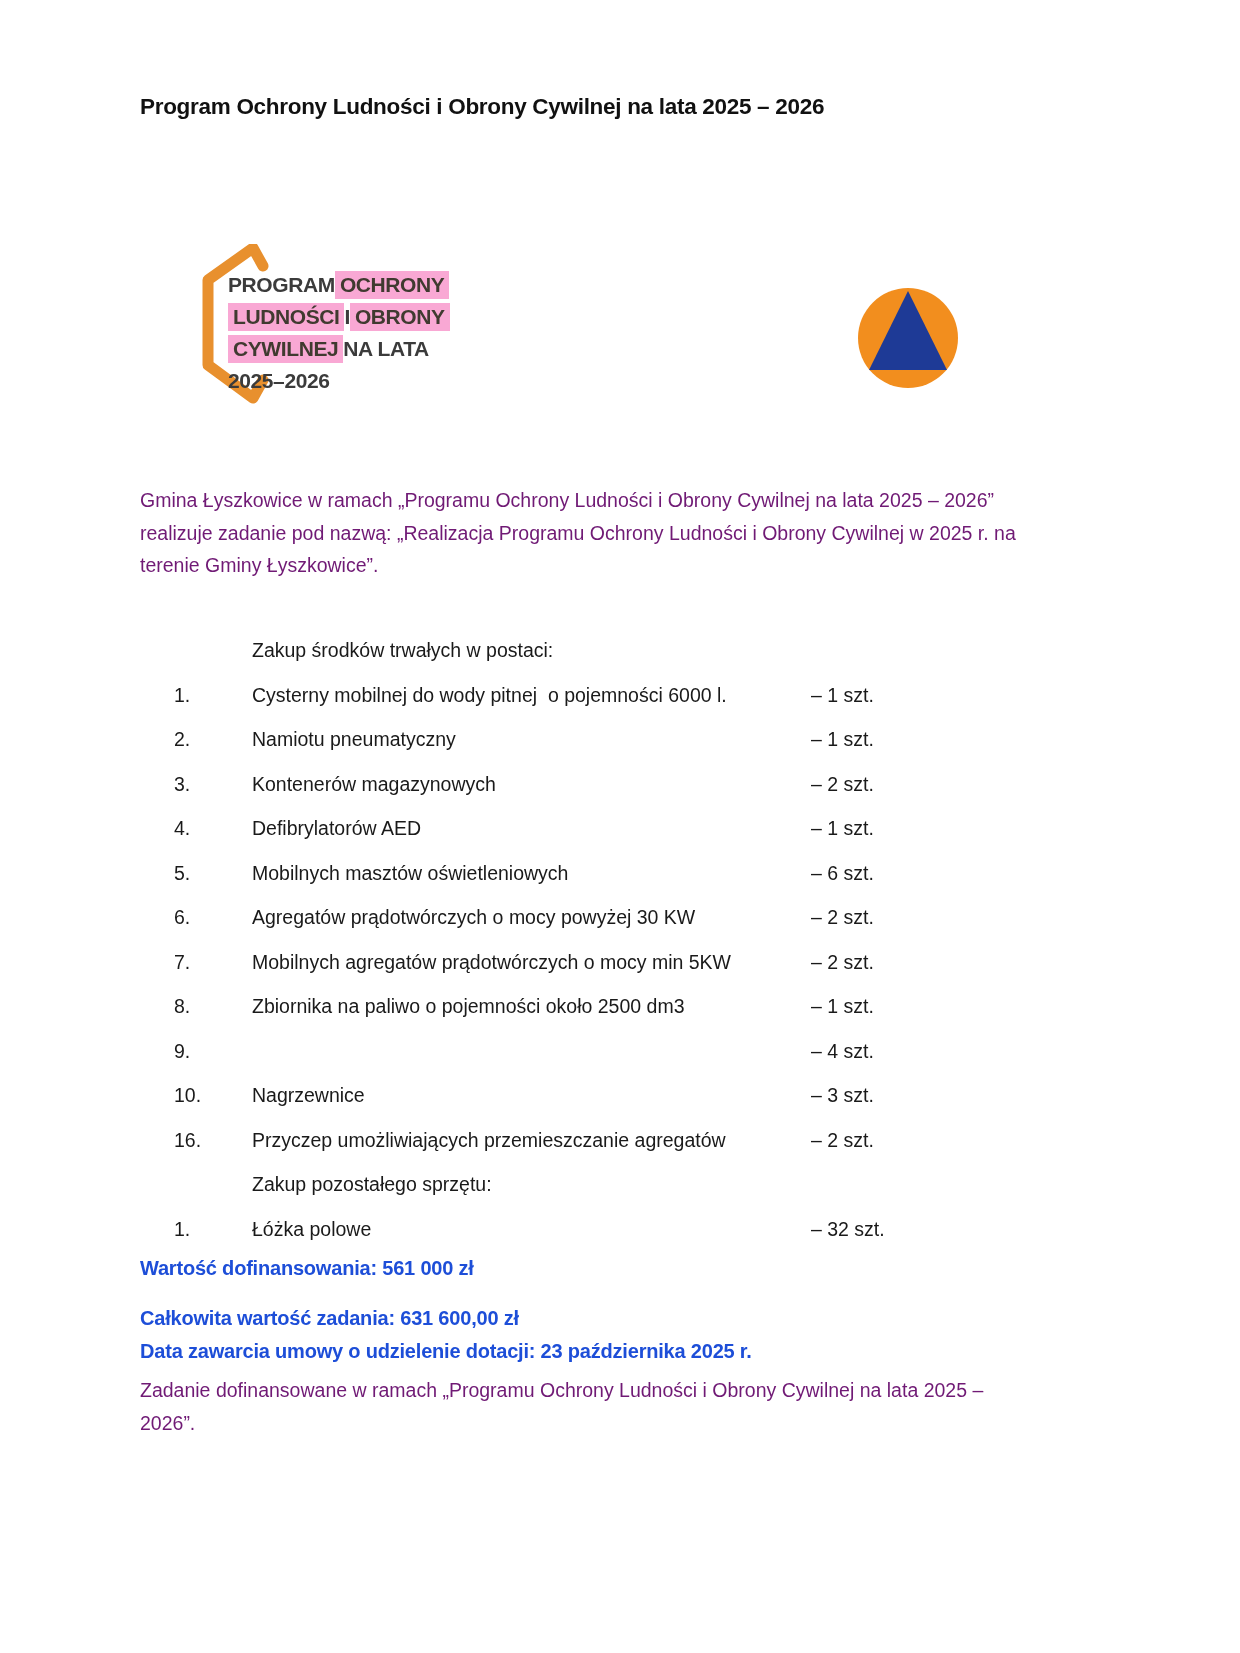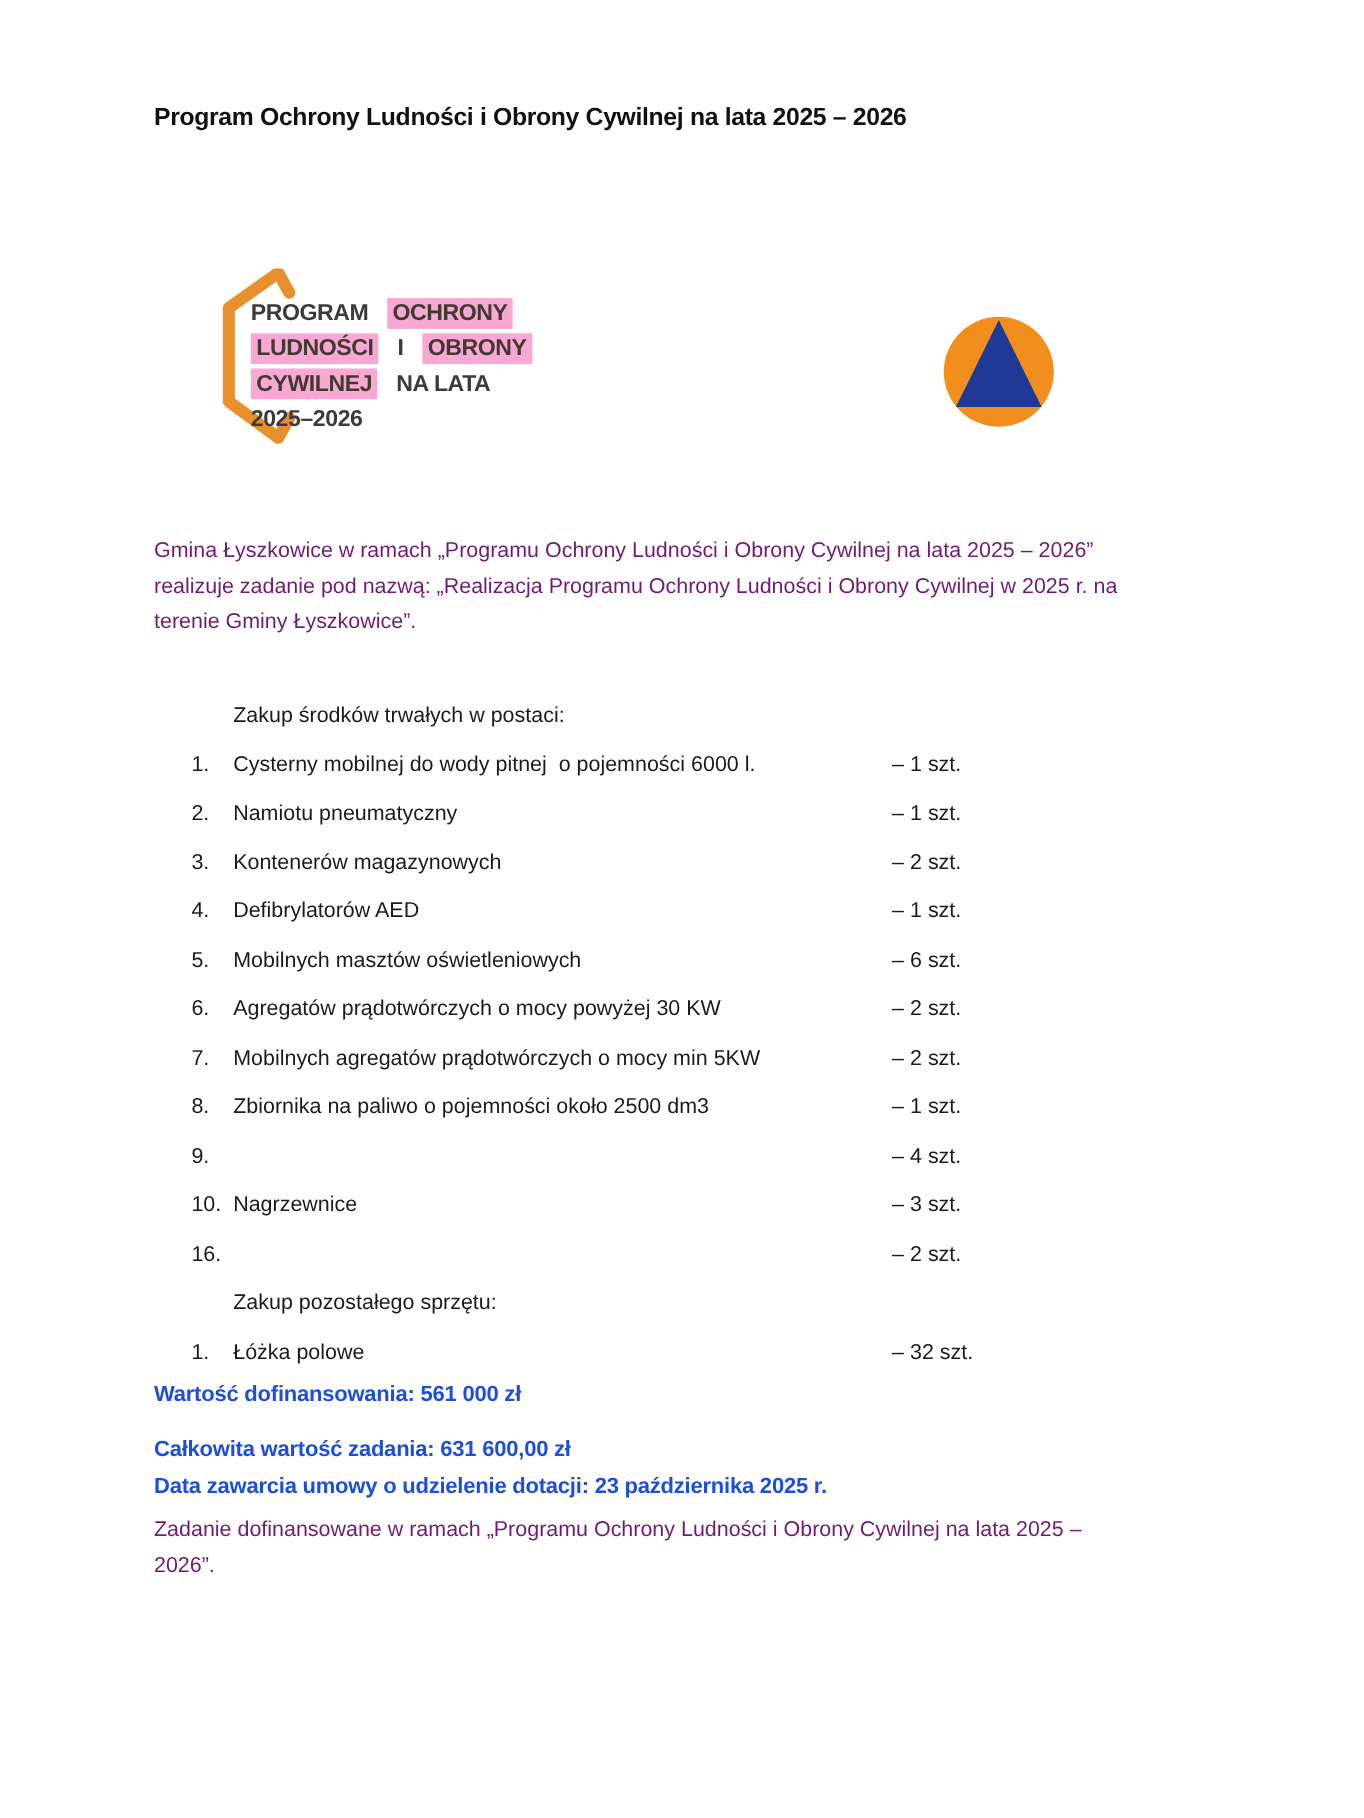--- a/index.html
+++ b/index.html
@@ -22,21 +22,21 @@
     letter-spacing:-0.3px;
     color:#111111;
     white-space:nowrap;
   }
   
   .logo{position:absolute;left:197px;top:244px;width:280px;height:160px;}
   .logo .bracket{position:absolute;left:0;top:0;}
   .logo-text{position:absolute;left:31px;top:27px;}
   .lline{
     display:flex;
-    gap:17px;
+    gap:0;
     align-items:center;
     margin-bottom:4px;
     font-weight:700;
     font-size:21px;
     letter-spacing:-0.4px;
     color:#3b3b3b;
     white-space:nowrap;
   }
   .hl{background:#f9a8d4;padding:2px 5px;color:#403a30;}
   .plain{padding:2px 0;}
@@ -53,21 +53,21 @@
     color:#701a75;
   }
   .intro{top:484px;}
   .scope{top:589px;}
   .closing{top:1374px;}
   
   .list{position:absolute;left:140px;top:639px;width:880px;}
   .row{position:relative;height:44.5px;display:flex;align-items:flex-start;font-size:19.5px;}
   .heading-row{padding-left:72px;box-sizing:border-box;}
   .num{flex:none;width:72px;padding-left:34px;box-sizing:border-box;}
-  .lbl{white-space:pre-wrap;}
+  .lbl{white-space:pre-wrap;margin-left:40px;}
   .qty{position:absolute;left:671px;top:0;white-space:nowrap;}
   
   .bold-line{
     position:absolute;
     left:140px;
     margin:0;
     font-size:20px;
     font-weight:700;
     color:#1d4ed8;
     letter-spacing:-0.2px;
@@ -165,20 +165,21 @@
       <span class="num">9.</span>
       <span class="qty">– 4 szt.</span>
     </div>
     <div class="row">
       <span class="num">10.</span>
       <span class="lbl">Nagrzewnice</span>
       <span class="qty">– 3 szt.</span>
     </div>
     <div class="row">
       <span class="num">16.</span>
+      <span class="lbl">Przyczep umożliwiających przemieszczanie agregatów</span>
       <span class="qty">– 2 szt.</span>
     </div>
 
     <div class="row heading-row">
       <span class="lbl">Zakup pozostałego sprzętu:</span>
     </div>
 
     <div class="row">
       <span class="num">1.</span>
       <span class="lbl">Łóżka polowe</span>

